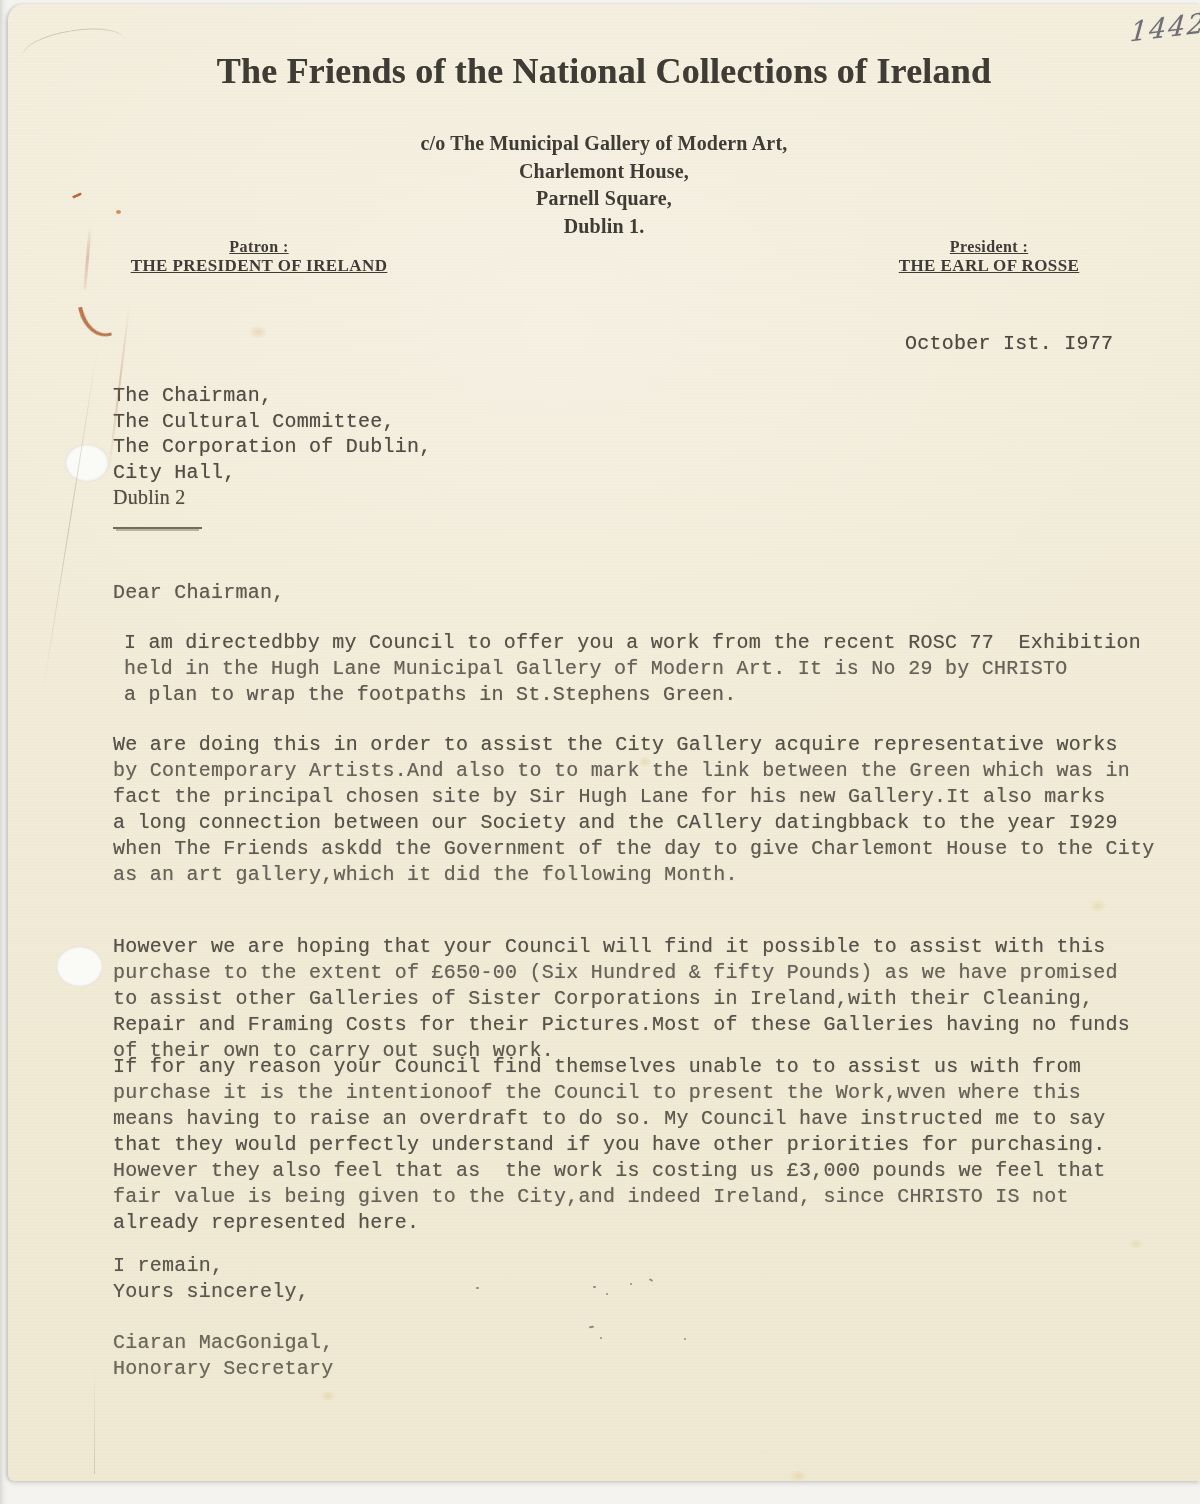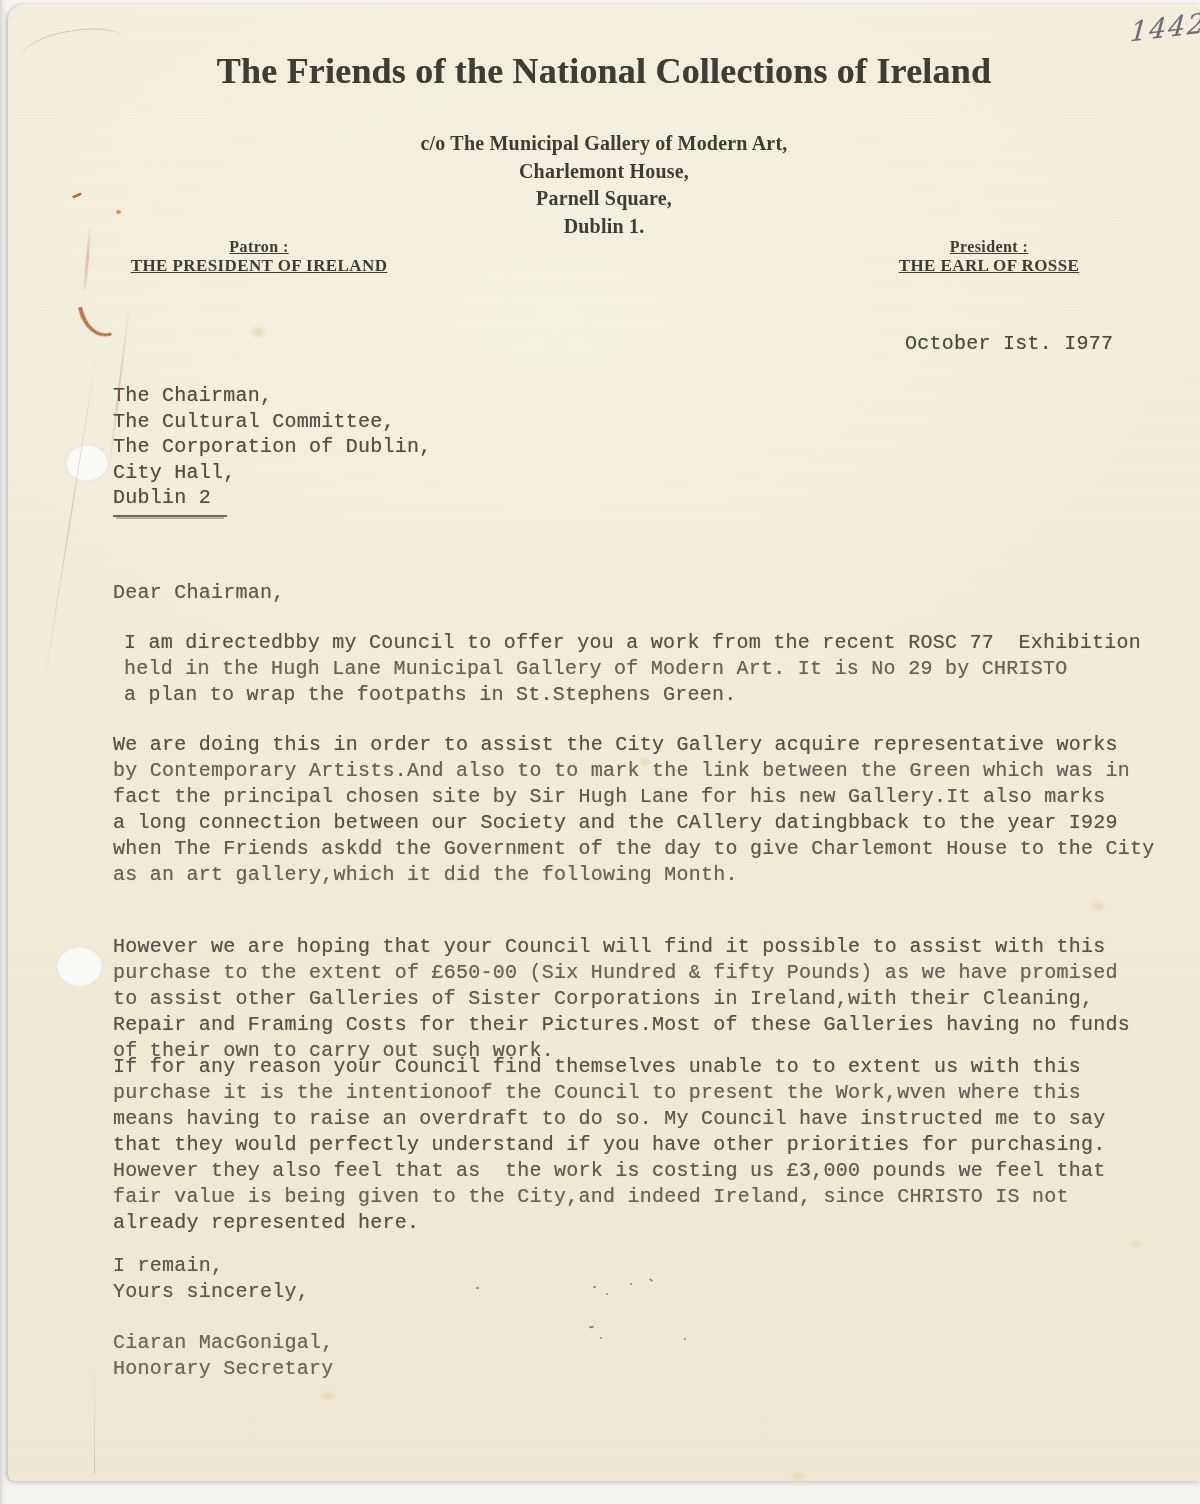--- a/index.html
+++ b/index.html
@@ -47,23 +47,24 @@
     font-family:"Liberation Mono","DejaVu Sans Mono",monospace;
     font-size:20px;line-height:26px;letter-spacing:.25px;
     color:#5e5a51;text-shadow:0 0 .7px rgba(80,74,62,.55);
   }
   .type .l{white-space:pre;}
   .para .l:nth-child(2n){color:#67635a;}
   .para .l:nth-child(3n+1){color:#56524a;}
   .dateline{top:327px;left:897px;color:#4c4941;}
   .recipient{top:379px;left:105px;line-height:25.5px;color:#514d45;}
   .u-line{
-    display:inline-block;padding-bottom:4px;padding-right:16px;
+    display:inline-block;padding-bottom:16px;padding-right:16px;
     border-bottom:2px solid rgba(75,70,58,.78);
     box-shadow:0 5px 0 -3px rgba(110,100,82,.42);
+    font-family:Liberation Serif, serif;
   }
   .salutation{top:576px;left:105px;}
   .p1{top:626px;left:116px;}
   .p2{top:728px;left:105px;}
   .p3{top:902px;left:105px;margin-top:28px;}
   .p4{top:1050px;left:105px;}
   .closing{top:1249px;left:105px;color:#5b574e;}
   .signature{top:1326px;left:105px;color:#6b675c;}
   
   .handnum{
@@ -150,21 +151,21 @@
 
   <div class="abs type para p3">
     <div class="l">However we are hoping that your Council will find it possible to assist with this</div>
     <div class="l">purchase to the extent of £650-00 (Six Hundred &amp; fifty Pounds) as we have promised</div>
     <div class="l">to assist other Galleries of Sister Corporations in Ireland,with their Cleaning,</div>
     <div class="l">Repair and Framing Costs for their Pictures.Most of these Galleries having no funds</div>
     <div class="l">of their own to carry out such work.</div>
   </div>
 
   <div class="abs type para p4">
-    <div class="l">If for any reason your Council find themselves unable to to extent us with this</div>
+    <div class="l">If for any reason your Council find themselves unable to to assist us with from</div>
     <div class="l">purchase it is the intentionoof the Council to present the Work,wven where this</div>
     <div class="l">means having to raise an overdraft to do so. My Council have instructed me to say</div>
     <div class="l">that they would perfectly understand if you have other priorities for purchasing.</div>
     <div class="l">However they also feel that as  the work is costing us £3,000 pounds we feel that</div>
     <div class="l">fair value is being given to the City,and indeed Ireland, since CHRISTO IS not</div>
     <div class="l">already represented here.</div>
   </div>
 
   <div class="abs type closing">
     <div class="l">I remain,</div>

